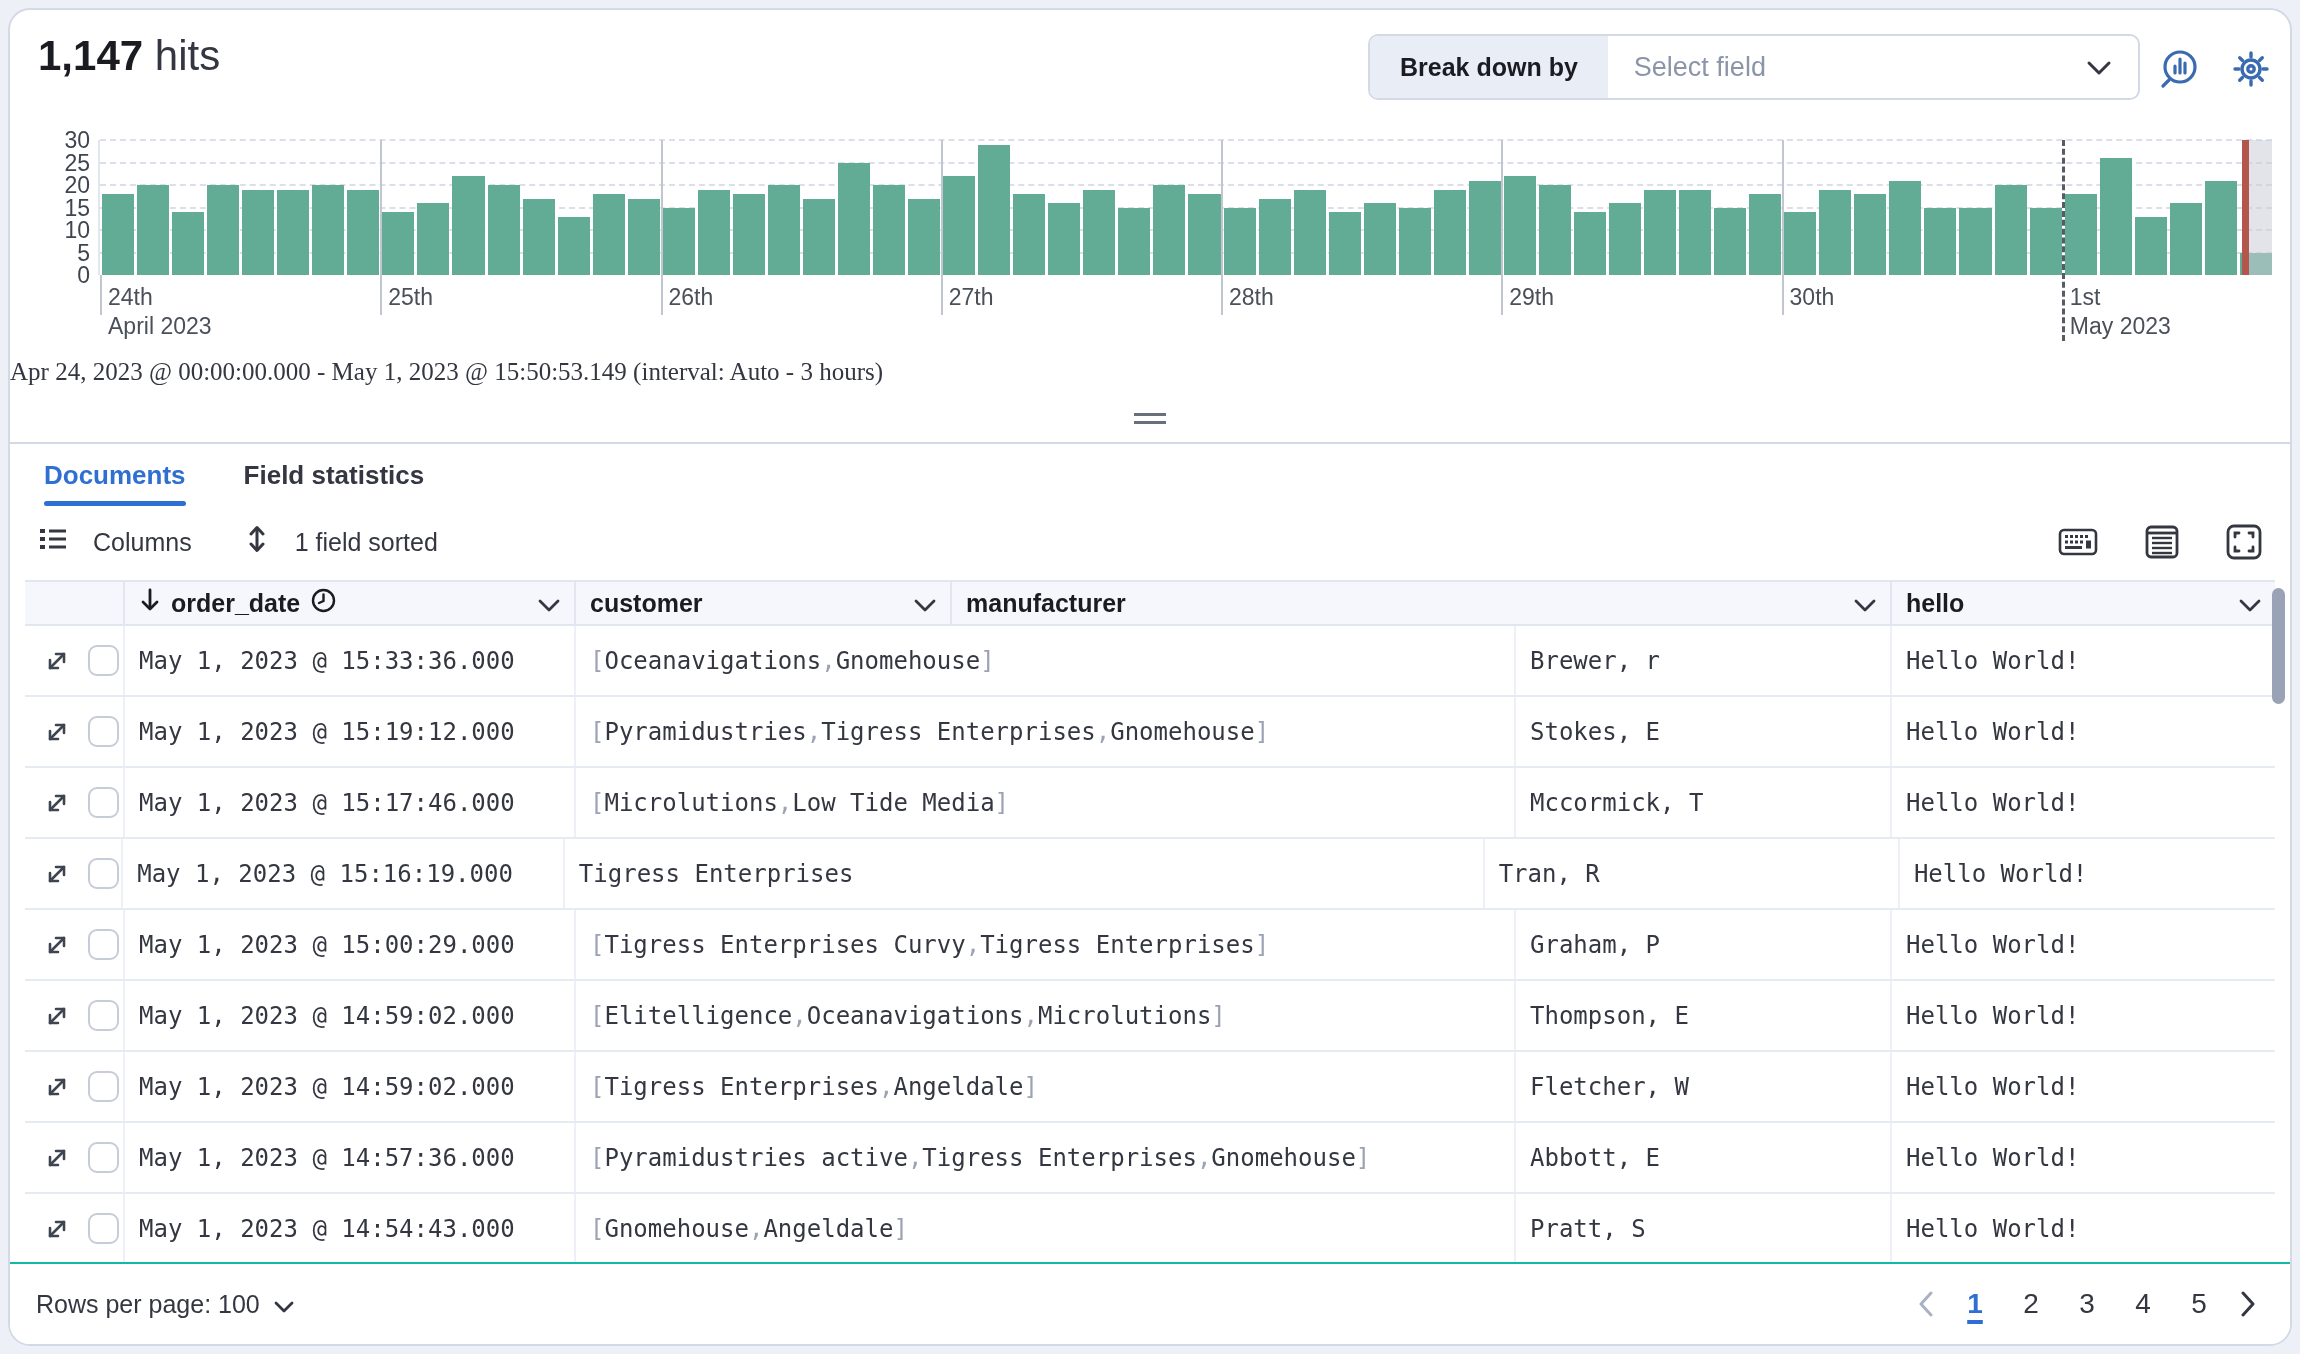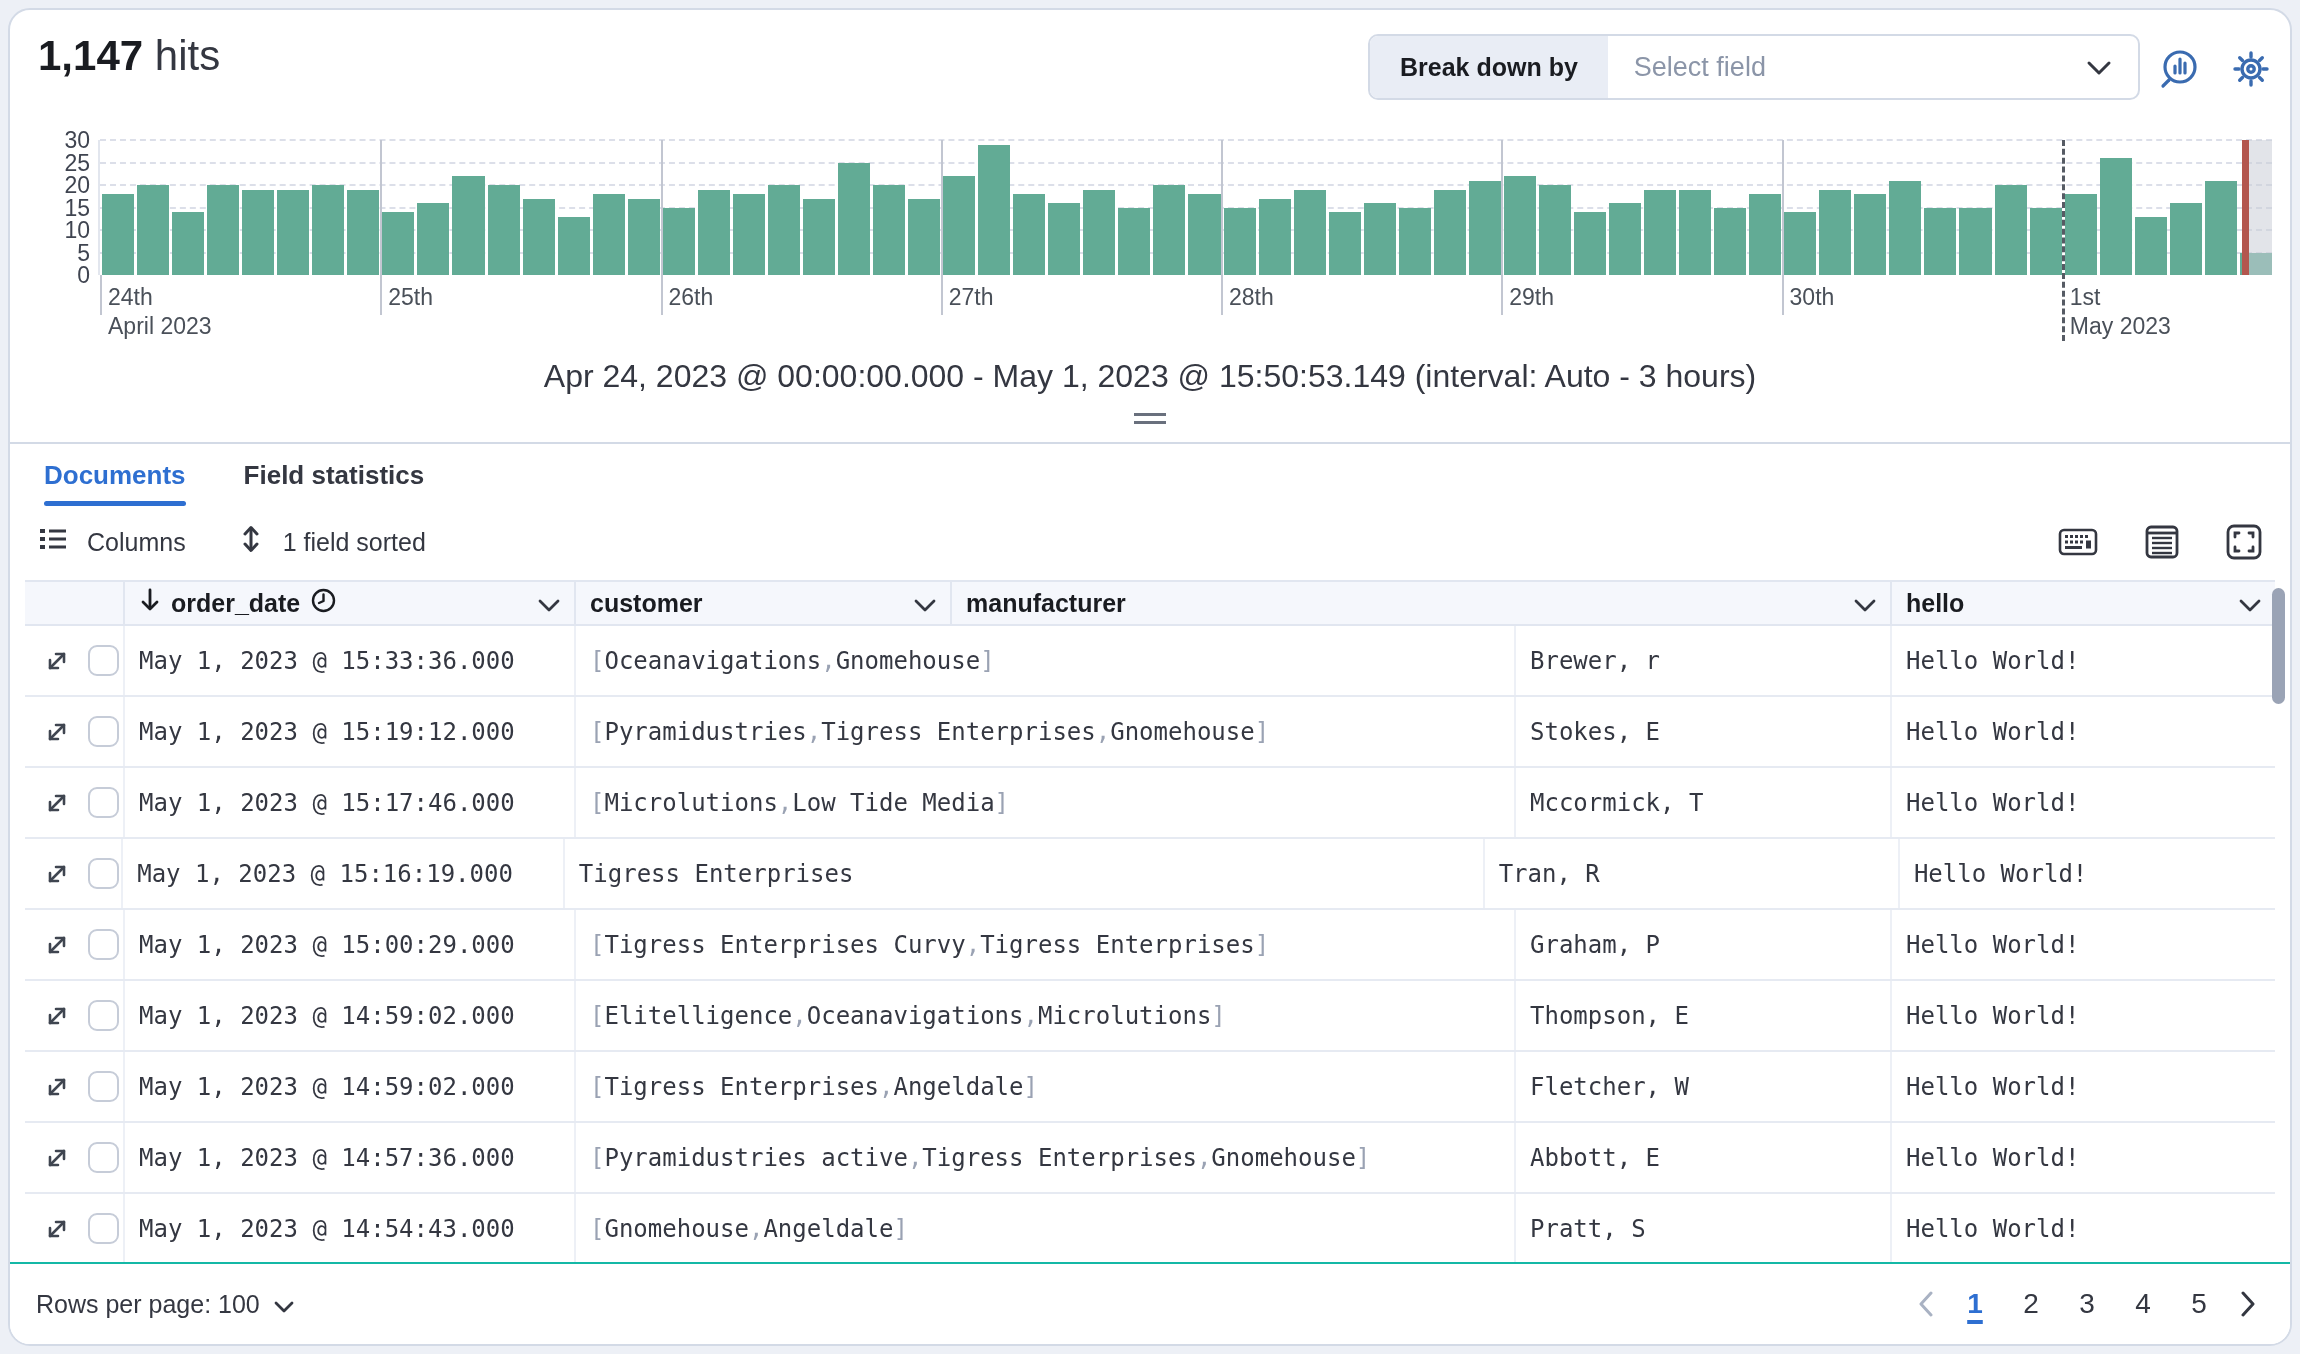--- a/index.html
+++ b/index.html
@@ -24,35 +24,35 @@
   .ytick{position:absolute;right:0;font-size:23px;color:#3f4450;line-height:1;}
   .plot{position:absolute;left:88px;right:18px;top:8px;height:135px;border-left:2px solid #e2e6ee;}
   .gridline{position:absolute;left:0;right:0;border-top:2px dashed #dcdfe9;}
   .bars{position:absolute;left:2px;right:0;top:0;bottom:0;display:flex;align-items:flex-end;gap:3px;}
   .bar{flex:1;min-width:0;}
   .day-divider{position:absolute;top:0;width:2px;background:#c2c6d1;}
   .day-divider.dashed{background:none;border-left:3px dashed #565b64;width:0;}
   .xlabel{position:absolute;top:calc(100% + 8px);font-size:23px;color:#4a5059;line-height:1.25;white-space:nowrap;}
   .future-overlay{position:absolute;top:0;bottom:0;right:0;background:rgba(202,206,215,0.55);}
   .time-marker{position:absolute;top:0;bottom:0;width:7px;}
-  .chart-caption{position:absolute;top:348px;left:0;width:100%;text-align:center;font-size:32px;color:#343741;}
+  .chart-caption{position:absolute;top:348px;left:0;width:100%;text-align:left;font-size:25px;color:#343741;font-family:Liberation Serif, serif;}
   .resize-handle{position:absolute;top:403px;left:50%;transform:translateX(-50%);width:32px;height:11px;
     border-top:3px solid #69707d;border-bottom:3px solid #69707d;cursor:row-resize;}
 
   .section-divider{position:absolute;top:432px;left:0;right:0;border-top:2px solid #d3dae6;}
 
   
   .tabs{position:absolute;top:436px;left:34px;display:flex;gap:58px;height:58px;}
   .tab{display:flex;align-items:center;font-size:26px;font-weight:700;color:#343741;position:relative;cursor:pointer;}
   .tab.active{color:#2e6fd1;}
   .tab.active::after{content:"";position:absolute;left:0;right:0;bottom:-2px;height:5px;background:#2e6fd1;border-radius:3px;}
 
   
   .grid-toolbar{position:absolute;top:502px;left:0;right:0;height:60px;display:flex;align-items:center;padding:0 28px;}
-  .tb-btn{display:flex;align-items:center;gap:19px;font-size:25px;color:#343741;background:none;border:none;padding:0;margin-right:52px;cursor:pointer;font-family:inherit;}
+  .tb-btn{display:flex;align-items:center;gap:25px;font-size:25px;color:#343741;background:none;border:none;padding:0;margin-right:52px;cursor:pointer;font-family:inherit;}
   .tb-right{margin-left:auto;display:flex;align-items:center;gap:46px;}
 
   
   .grid{position:absolute;left:15px;top:570px;width:2250px;}
   .grid-header{display:flex;height:46px;background:#f5f7fc;border-top:2px solid #e1e6f0;border-bottom:2px solid #e1e6f0;}
   .gh-cell{display:flex;align-items:center;gap:10px;padding:0 14px;border-right:2px solid #e1e6f0;
     font-weight:700;font-size:25px;color:#1a1c21;cursor:pointer;}
   .gh-cell .flex{flex:1;}
   .grid-row{display:flex;height:71px;border-bottom:2px solid #e6eaf2;background:#fff;}
   .cell{display:flex;align-items:center;padding:8px 14px;border-right:2px solid #edf0f6;

